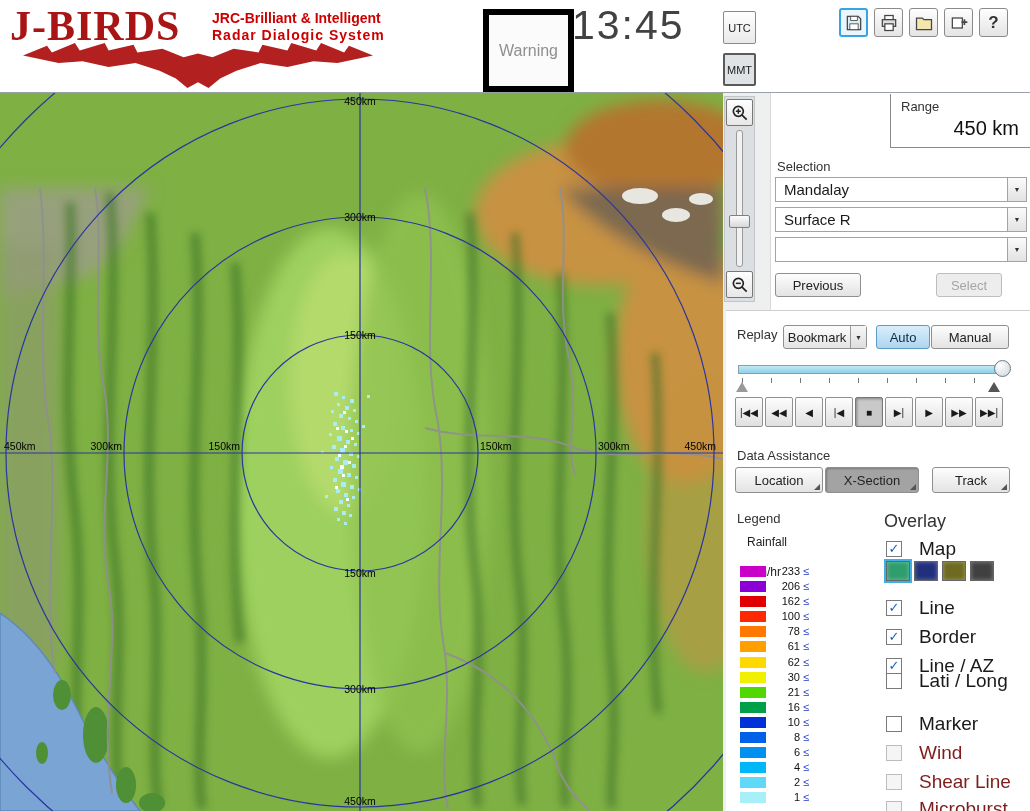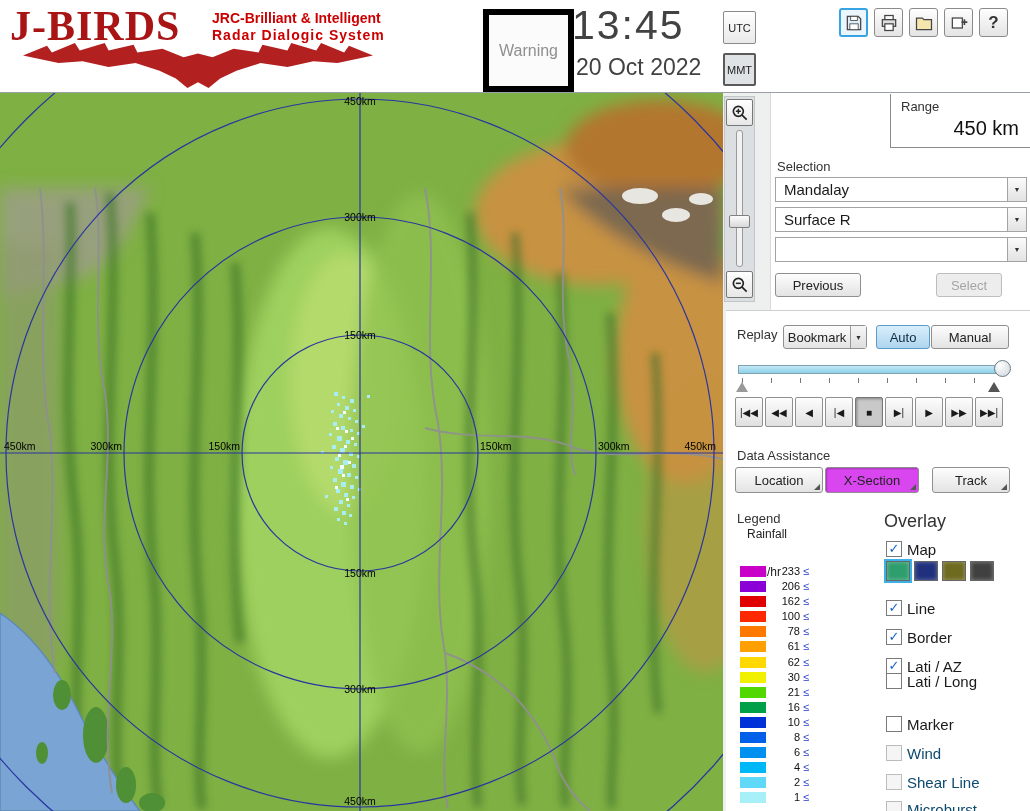--- a/index.html
+++ b/index.html
@@ -81,61 +81,60 @@
   .tl-tri-right{left:252px;border-bottom:10px solid #555;}
 
   .transport{position:absolute;left:9px;top:86px;display:flex;gap:2px;}
   .tp-btn{width:28px;height:30px;border:1px solid #8f8f8f;border-radius:2px;background:linear-gradient(#fdfdfd,#e0e0e0);
        font-size:10px;color:#1a1a1a;display:flex;align-items:center;justify-content:center;box-sizing:border-box;}
   .tp-btn.pressed{background:#c9c9c9;box-shadow:inset 1px 1px 3px rgba(0,0,0,.35);border-color:#777;}
 
   .da-label{position:absolute;left:11px;top:137px;font-size:13px;color:#333;}
   .da-btn{position:absolute;top:156px;height:26px;font-size:13px;}
   .da-location{left:9px;width:88px;}
-  .da-xsection{left:99px;width:94px;background:#d946ef;box-shadow:inset 1px 1px 2px rgba(0,0,0,.25);}
+  .da-xsection{left:99px;width:94px;background:#a3a3a3;box-shadow:inset 1px 1px 2px rgba(0,0,0,.25);}
   .da-track{left:206px;width:78px;}
   .corner-tri::after{content:"";position:absolute;right:2px;bottom:2px;width:0;height:0;
        border-left:6px solid transparent;border-bottom:6px solid #555;}
 
   .legend-label{position:absolute;left:11px;top:200px;font-size:13px;color:#333;}
   .overlay-label{position:absolute;left:158px;top:200px;font-size:18px;color:#333;}
   .legend-sub{position:absolute;left:21px;font-size:12px;color:#222;}
   .legend-rows{position:absolute;left:14px;top:255px;width:120px;}
   .lg-row{height:11px;margin-bottom:4.1px;display:flex;align-items:flex-start;font-size:11px;line-height:11px;}
   .lg-swatch{width:26px;height:11px;display:inline-block;}
   .lg-val{width:34px;text-align:right;color:#111;}
   .lg-lte{margin-left:3px;color:#2038c8;}
 
   .ov-row{position:absolute;left:160px;height:20px;display:flex;align-items:center;cursor:default;}
   .ov-box{width:16px;height:16px;border:1px solid #7a7a7a;background:#fff;box-sizing:border-box;
        display:flex;align-items:center;justify-content:center;font-size:13px;font-weight:bold;color:#1560c8;line-height:14px;}
   .ov-row.disabled .ov-box{border-color:#bcbcbc;background:#f5f5f5;}
-  .ov-label{margin-left:5px;font-size:15px;color:#1a1a1a;}
-  .ov-row.disabled .ov-label{color:#0c4a6e;text-align:right;}
+  .ov-label{margin-left:17px;font-size:19px;color:#1a1a1a;}
+  .ov-row.disabled .ov-label{color:#7f1d1d;text-align:right;}
   .ov-swatches{position:absolute;left:160px;top:250px;display:flex;gap:4px;}
   .ov-swatch{width:24px;height:20px;border:1px solid #666;box-sizing:border-box;box-shadow:inset 0 0 4px rgba(255,255,255,.35);}
   .ov-swatch.selected{outline:2px solid #3db0e8;}
 </style>
 </head>
 <body>
 
 <div class="app">
 
   <div class="hdr">
     <div class="logo-title">J-BIRDS</div>
     <div class="logo-tag1">JRC-Brilliant &amp; Intelligent</div>
     <div class="logo-tag2">Radar  Dialogic  System</div>
     <svg class="eagle" viewBox="0 0 370 52">
       <path fill="#b32020" d="M3,16 L28,6 L33,13 L57,3 L62,11 L88,3 L92,11 L118,5 L122,13 L148,9 L170,18 L185,14 L200,18 L222,9 L248,13 L252,5 L278,11 L282,3 L308,11 L313,3 L337,13 L342,6 L367,16 L330,24 L305,22 L278,28 L250,24 L225,32 L208,40 L196,50 L185,44 L174,50 L162,40 L145,32 L120,24 L92,28 L65,22 L40,24 Z"></path>
     </svg>
 
     <div class="warning">Warning</div>
 
     <div class="clock-time">13:45</div>
-    <div class="clock-date">20 Oct 2022</div>
 
     <div class="tz">
       <div class="tz-btn">UTC</div>
       <div class="tz-btn selected">MMT</div>
     </div>
 
     <div class="toolbar">
       <div class="tool-btn active">
         <svg viewBox="0 0 24 24">
           <path d="M4 4 h13 l3 3 v13 h-16 z" fill="#dcedf8" stroke="#444" stroke-width="1.5"></path>
@@ -392,21 +391,21 @@
       <div class="tp-btn">▶▶|</div>
     </div>
 
     <div class="da-label">Data Assistance</div>
     <div class="btn da-btn da-location corner-tri">Location</div>
     <div class="btn da-btn da-xsection corner-tri">X-Section</div>
     <div class="btn da-btn da-track corner-tri">Track</div>
 
     <div class="legend-label">Legend</div>
     <div class="overlay-label">Overlay</div>
-    <div class="legend-sub" style="top:216px">Rainfall</div>
+    <div class="legend-sub" style="top:224px">Rainfall</div>
     <div class="legend-sub" style="top:254px">mm/hr</div>
 
     <div class="legend-rows">
       <div class="lg-row">
           <span class="lg-swatch" style="background: rgb(200, 0, 200);"></span>
           <span class="lg-val">233</span>
           <span class="lg-lte">≤</span>
         </div>
       <div class="lg-row">
           <span class="lg-swatch" style="background: rgb(140, 0, 216);"></span>
@@ -498,21 +497,21 @@
     <div class="ov-row" style="top:287px">
       <span class="ov-box checked">✓</span>
       <span class="ov-label">Line</span>
     </div>
     <div class="ov-row" style="top:316px">
       <span class="ov-box checked">✓</span>
       <span class="ov-label">Border</span>
     </div>
     <div class="ov-row" style="top:345px">
       <span class="ov-box checked">✓</span>
-      <span class="ov-label">Lati / AZ</span>
+      <span class="ov-label">Line / AZ</span>
     </div>
     <div class="ov-row" style="top:360px">
       <span class="ov-box"></span>
       <span class="ov-label">Lati / Long</span>
     </div>
     <div class="ov-row" style="top:403px">
       <span class="ov-box"></span>
       <span class="ov-label">Marker</span>
     </div>
     <div class="ov-row disabled" style="top:432px">

